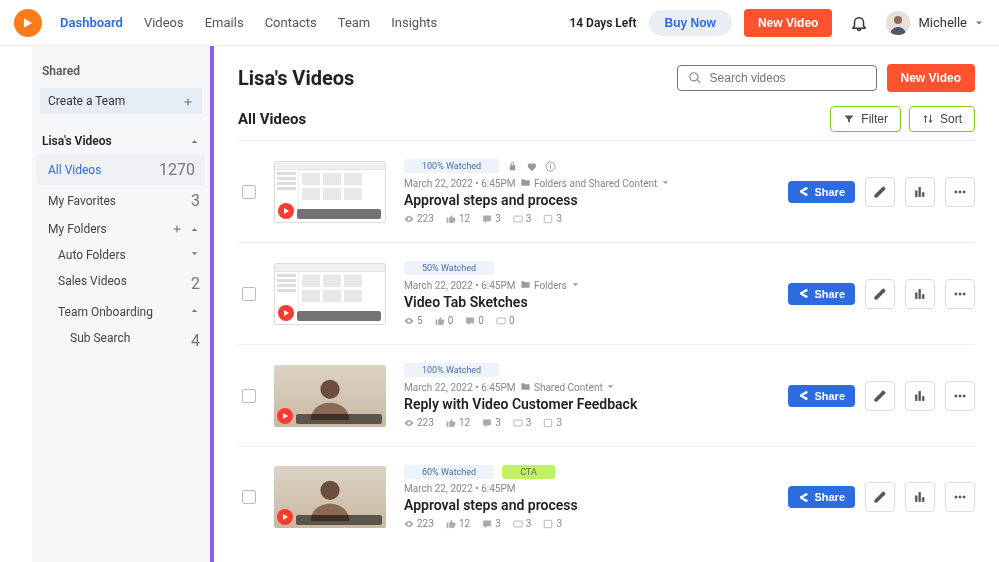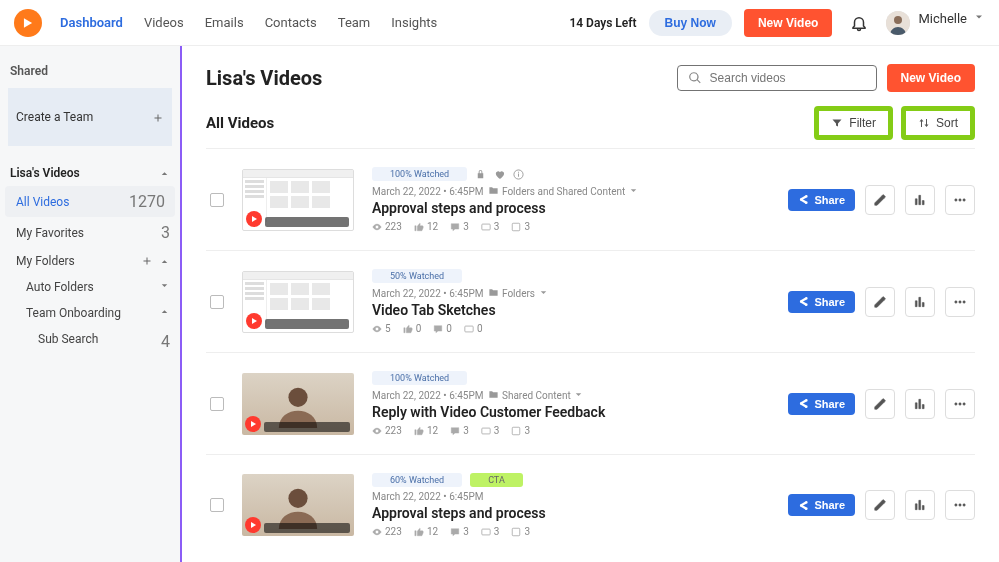--- a/index.html
+++ b/index.html
@@ -11,27 +11,27 @@
   .nav { display: flex; gap: 21px; font-size: 13px; }
   .nav a { text-decoration: none; color: #555; cursor: pointer; }
   .nav a.active { color: #2d6cdf; font-weight: 600; }
   .topbar-spacer { flex: 1; }
   .trial { font-size: 12px; font-weight: 600; color: #222; margin-right: 12px; }
   .buy { background: #e9eef5; color: #2d6cdf; border: none; border-radius: 16px; padding: 6px 16px; font-size: 12px; font-weight: 600; cursor: pointer; margin-right: 12px; }
   .newvideo-top { background: #ff5330; border: none; color: #fff; cursor: pointer; border-radius: 4px; padding: 7px 14px; font-size: 12px; font-weight: 600; margin-right: 18px; }
   .bell { width: 18px; height: 18px; margin-right: 18px; cursor: pointer; }
   .avatar { width: 24px; height: 24px; border-radius: 50%; background: #ddd; display: inline-block; margin-right: 8px; overflow:hidden;}
   .avatar svg{width:100%;height:100%;}
-  .user { display: flex; font-size: 13px; color: #333; cursor: pointer; }
+  .user { display: flex; align-items: center; font-size: 13px; color: #333; cursor: pointer; }
   .user svg.chev { width: 12px; height: 12px; margin-left: 6px; fill: #777; }
   
   .layout { display: flex; height: calc(100% - 46px); }
-  .sidebar { width: 182px; background: #f6f7f8; border-right: 2px solid #8b5cf6; padding-top: 14px; font-size: 12px; }
+  .sidebar { width: 182px; background: #f6f7f8; border-right: 4px solid #8b5cf6; padding-top: 14px; font-size: 12px; margin-left: 32px; }
   .sb-label { color: #555; font-size: 12px; font-weight: 600; padding: 4px 10px; }
-  .sb-btn { margin: 6px 8px 14px 8px; background: #e6ecf4; border-radius: 0; padding: 22px 8px; display: flex; align-items: flex-end; justify-content: space-between; cursor: pointer; color: #333; font-size: 12px; }
+  .sb-btn { margin: 6px 8px 14px 8px; background: #e6ecf4; border-radius: 0; padding: 6px 8px; display: flex; align-items: flex-end; justify-content: space-between; cursor: pointer; color: #333; font-size: 12px; }
   .sb-section { padding: 6px 10px; display: flex; align-items: center; justify-content: space-between; cursor: pointer; font-weight:600; color:#222;}
   .sb-item { padding: 6px 10px 6px 16px; display: flex; align-items: center; justify-content: space-between; cursor: pointer; color: #444; }
   .sb-item .rightctls{display:flex;align-items:center;gap:6px;}
   .sb-item.active { background: #eef0f3; border-radius: 4px; margin: 0 5px; padding-left: 11px; color:#2d6cdf; }
   .sb-sub { padding: 6px 10px 6px 26px; display: flex; justify-content: space-between; cursor: pointer; color:#444; }
   .sb-sub2 { padding: 6px 10px 6px 38px; display: flex; justify-content: space-between; cursor: pointer; color:#444; }
   .count { color: #777; font-size: 16px; }
   .chev { width: 11px; height: 11px; fill: #777; }
   .plus { width: 12px; height: 12px; fill: #666; }
   
@@ -39,21 +39,21 @@
   .page-head { display: flex; align-items: center; margin-bottom: 14px; }
   .page-head h1 { font-size: 20px; font-weight: 700; color: #222; }
   .page-head .spacer { flex: 1; }
   .search { display: flex; align-items: center; border: 1px solid #737373; border-radius: 4px; padding: 5px 10px; width: 200px; margin-right: 10px; color: #888; font-size: 12px; background:#fff;}
   .search svg { width: 14px; height: 14px; margin-right: 8px; fill: #888; }
   .search input { border: none; outline: none; font-size: 12px; flex: 1; }
   .newvideo-main { background: #ff5330; border: none; color: #fff; border-radius: 4px; padding: 7px 14px; font-size: 12px; font-weight: 600; cursor: pointer; }
   .subhead { display: flex; align-items: center; margin-bottom: 8px; }
   .subhead h2 { font-size: 15px; font-weight: 700; color: #222; }
   .subhead .spacer { flex: 1; }
-  .pillbtn { border: 5px solid #84cc16; background: #fff; border-radius: 4px; padding: 5px 12px; font-size: 12px; color: #444; cursor: pointer; margin-left: 8px; display: inline-flex; align-items: center; gap: 6px; }
+  .pillbtn { border: 1px solid #84cc16; background: #fff; border-radius: 4px; padding: 5px 12px; font-size: 12px; color: #444; cursor: pointer; margin-left: 8px; display: inline-flex; align-items: center; gap: 6px; }
   .pillbtn svg { width: 12px; height: 12px; fill: #555; }
   
   .row { display: flex; align-items: center; padding: 18px 0; border-top: 1px solid #eee; }
   .cb { width: 14px; height: 14px; border: 1px solid #bbb; border-radius: 2px; margin: 0 18px 0 4px; cursor: pointer; flex-shrink:0;}
   .thumb { width: 112px; height: 62px; border-radius: 2px; position: relative; flex-shrink: 0; margin-right: 18px; background:#999;}
   .thumb .play { position: absolute; bottom: 3px; left: 3px; width: 16px; height: 16px; border-radius: 50%; background: #ff3a2f; display: flex; align-items: center; justify-content: center; }
   .thumb .play:after { content: ""; border-left: 5px solid #fff; border-top: 3px solid transparent; border-bottom: 3px solid transparent; margin-left: 1px; }
   .thumb .durbar{position:absolute;bottom:3px;left:22px;right:4px;height:10px;background:rgba(0,0,0,0.55);border-radius:2px;font-size:7px;color:#fff;line-height:10px;padding:0 3px;}
   .thumb.browser{background:#fff;border:1px solid #ddd;}
   .thumb.browser .bar{height:8px;background:#f0f0f0;border-bottom:1px solid #e5e5e5;}
@@ -163,20 +163,24 @@
         </div>
       </div>
     <div id="sb-folders">
         <div class="sb-sub">
           <span>Auto Folders</span>
           <span class="rightctls"><svg class="chev" viewBox="0 0 24 24">
               <path d="M6 9l6 6 6-6z"></path>
             </svg></span>
         </div>
         <div class="sb-sub">
+          <span>Sales Videos</span>
+          <span class="rightctls"><span class="count">2</span></span>
+        </div>
+        <div class="sb-sub">
           <span>Team Onboarding</span>
           <span class="rightctls"><svg class="chev" viewBox="0 0 24 24">
               <path d="M6 15l6-6 6 6z"></path>
             </svg></span>
         </div>
         <div class="sb-sub2">
           <span>Sub Search</span>
           <span class="count">4</span>
         </div>
       </div>

